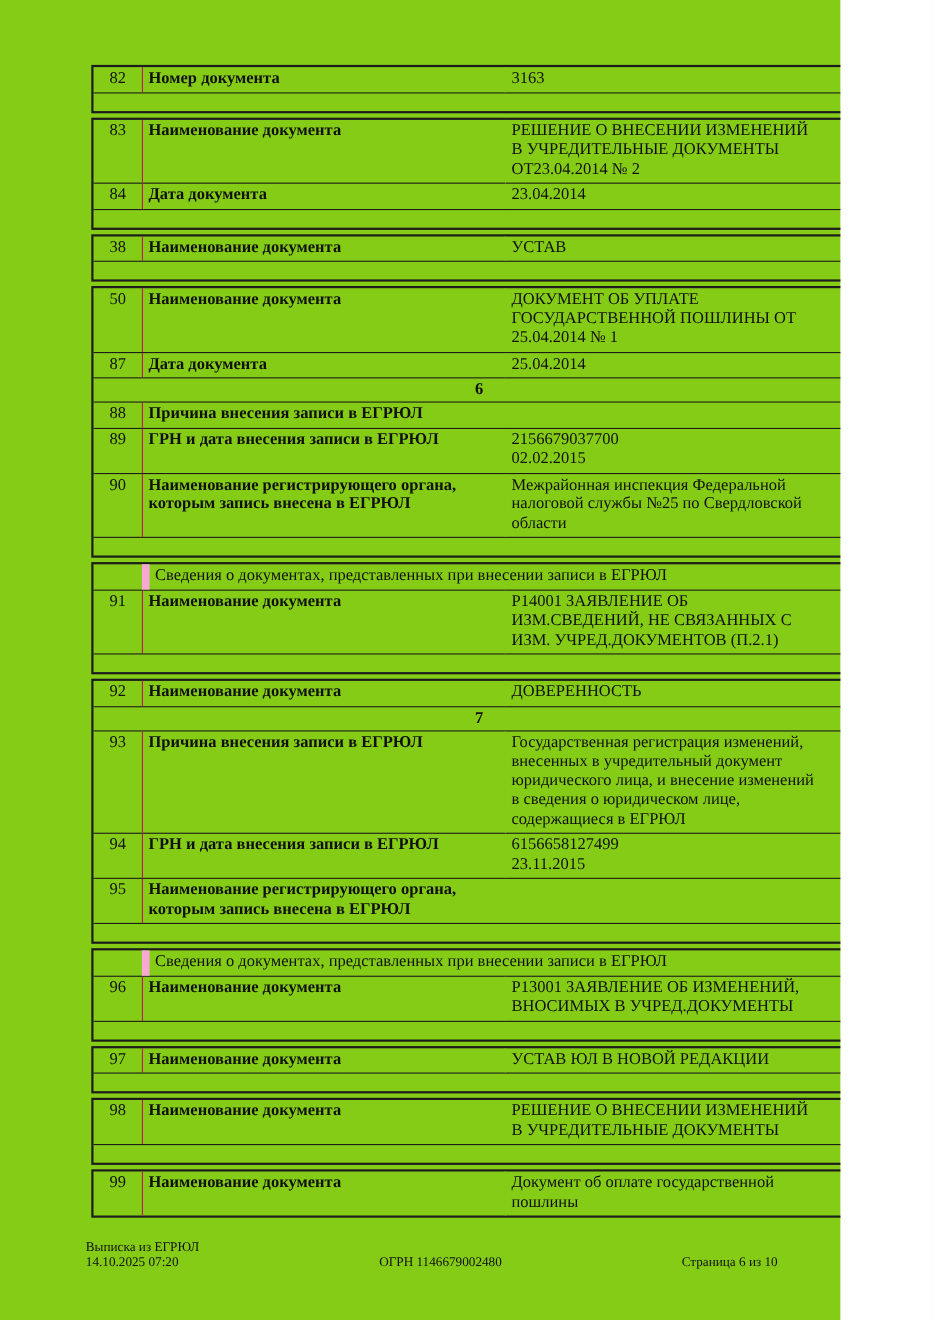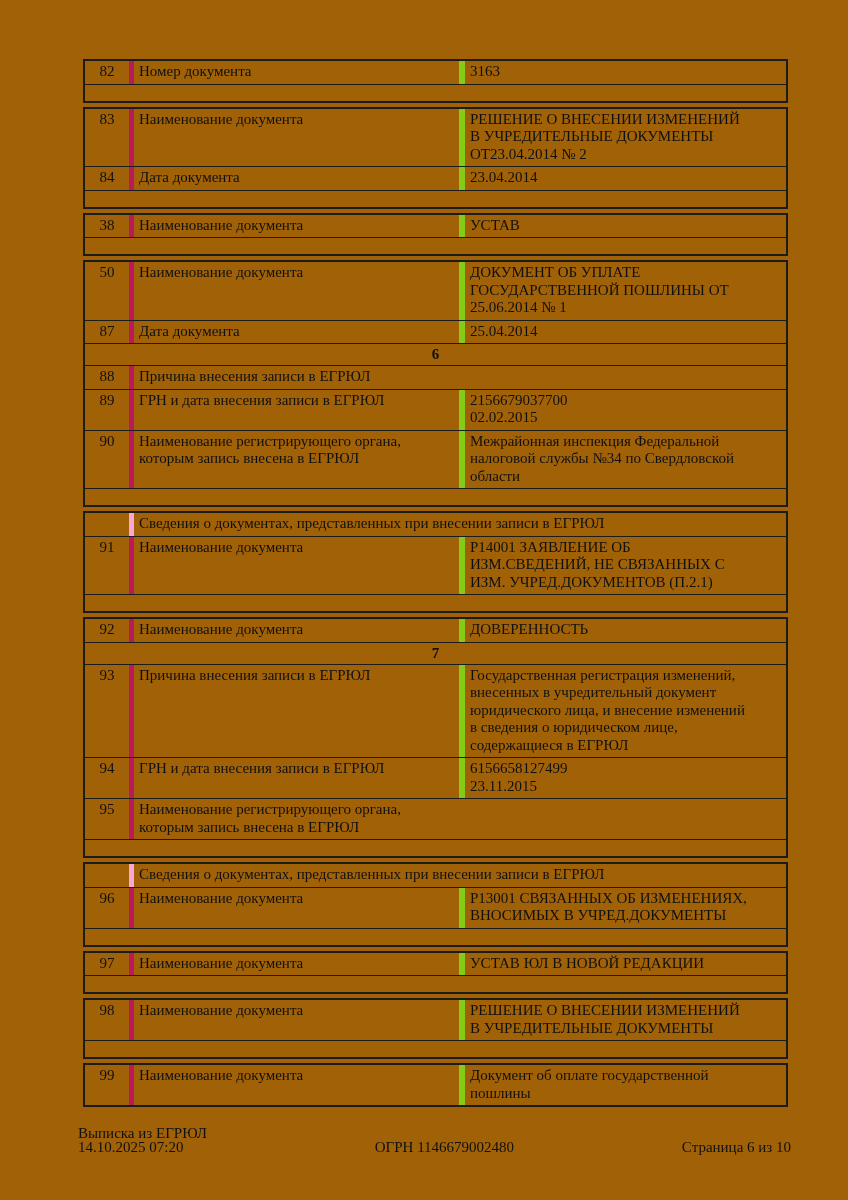--- a/index.html
+++ b/index.html
@@ -8,23 +8,23 @@
     background: #ffffff;
   }
   body {
     width: 848px;
     height: 1200px;
     font-family: "Liberation Serif", "DejaVu Serif", serif;
     color: #101010;
   }
   .page {
     position: relative;
-    width: 848px;
+    width: 764px;
     height: 1200px;
-    background: #a16207;
+    background: #84cc16;
     overflow: hidden;
   }
   .egrul-table {
     position: absolute;
     left: 83px;
     top: 59px;
     width: 705px;
   }
   .tbl-block {
     border: 2px solid #1c1c1c;
@@ -48,52 +48,53 @@
     overflow: hidden;
   }
   .cell.num {
     flex: 0 0 44px;
     text-align: center;
     padding-left: 2px;
     padding-right: 2px;
   }
   .cell.label {
     flex: 0 0 330px;
-    border-left: 5px solid #be185d;
+    border-left: 1px solid #be185d;
+    font-weight: bold;
   }
   .cell.value {
     flex: 1 1 auto;
     min-width: 0;
-    border-left: 6px solid #84cc16;
+    border-left: 1px solid #84cc16;
   }
   .cell.span {
     flex: 1 1 auto;
     min-width: 0;
-    border-left: 5px solid #f9a8d4;
+    border-left: 7px solid #f9a8d4;
   }
   .empty-row {
     height: 16px;
   }
   .section-row {
     display: block;
     text-align: center;
     font-weight: bold;
     font-size: 15px;
     line-height: 18px;
     padding: 1px 0 2px 0;
   }
   .footer {
     position: absolute;
     left: 78px;
     right: 57px;
     top: 1127px;
     display: flex;
     justify-content: space-between;
     align-items: flex-end;
-    font-size: 15px;
+    font-size: 12px;
     line-height: 13.5px;
   }
   .footer .left-block div {
     white-space: nowrap;
   }
 </style>
 </head>
 <body>
 
 <div class="page">
@@ -132,21 +133,21 @@
         </div>
         <div class="row empty-row"></div>
       </div>
       <div class="tbl-gap"></div>
       <div class="tbl-block">
         <div class="row data-row">
           <div class="cell num">50</div>
           <div class="cell label">Наименование документа</div>
           <div class="cell value">ДОКУМЕНТ ОБ УПЛАТЕ
 ГОСУДАРСТВЕННОЙ ПОШЛИНЫ ОТ
-25.06.2014 № 1</div>
+25.04.2014 № 1</div>
         </div>
         <div class="row data-row">
           <div class="cell num">87</div>
           <div class="cell label">Дата документа</div>
           <div class="cell value">25.04.2014</div>
         </div>
         <div class="row section-row">6</div>
         <div class="row data-row">
           <div class="cell num">88</div>
           <div class="cell label">Причина внесения записи в ЕГРЮЛ</div>
@@ -155,21 +156,21 @@
           <div class="cell num">89</div>
           <div class="cell label">ГРН и дата внесения записи в ЕГРЮЛ</div>
           <div class="cell value">2156679037700
 02.02.2015</div>
         </div>
         <div class="row data-row">
           <div class="cell num">90</div>
           <div class="cell label">Наименование регистрирующего органа,
 которым запись внесена в ЕГРЮЛ</div>
           <div class="cell value">Межрайонная инспекция Федеральной
-налоговой службы №34 по Свердловской
+налоговой службы №25 по Свердловской
 области</div>
         </div>
         <div class="row empty-row"></div>
       </div>
       <div class="tbl-gap"></div>
       <div class="tbl-block">
         <div class="row subheader-row">
           <div class="cell num"></div>
           <div class="cell span">Сведения о документах, представленных при внесении записи в ЕГРЮЛ</div>
         </div>
@@ -214,21 +215,21 @@
       </div>
       <div class="tbl-gap"></div>
       <div class="tbl-block">
         <div class="row subheader-row">
           <div class="cell num"></div>
           <div class="cell span">Сведения о документах, представленных при внесении записи в ЕГРЮЛ</div>
         </div>
         <div class="row data-row">
           <div class="cell num">96</div>
           <div class="cell label">Наименование документа</div>
-          <div class="cell value">Р13001 СВЯЗАННЫХ ОБ ИЗМЕНЕНИЯХ,
+          <div class="cell value">Р13001 ЗАЯВЛЕНИЕ ОБ ИЗМЕНЕНИЙ,
 ВНОСИМЫХ В УЧРЕД.ДОКУМЕНТЫ</div>
         </div>
         <div class="row empty-row"></div>
       </div>
       <div class="tbl-gap"></div>
       <div class="tbl-block">
         <div class="row data-row">
           <div class="cell num">97</div>
           <div class="cell label">Наименование документа</div>
           <div class="cell value">УСТАВ ЮЛ В НОВОЙ РЕДАКЦИИ</div>

